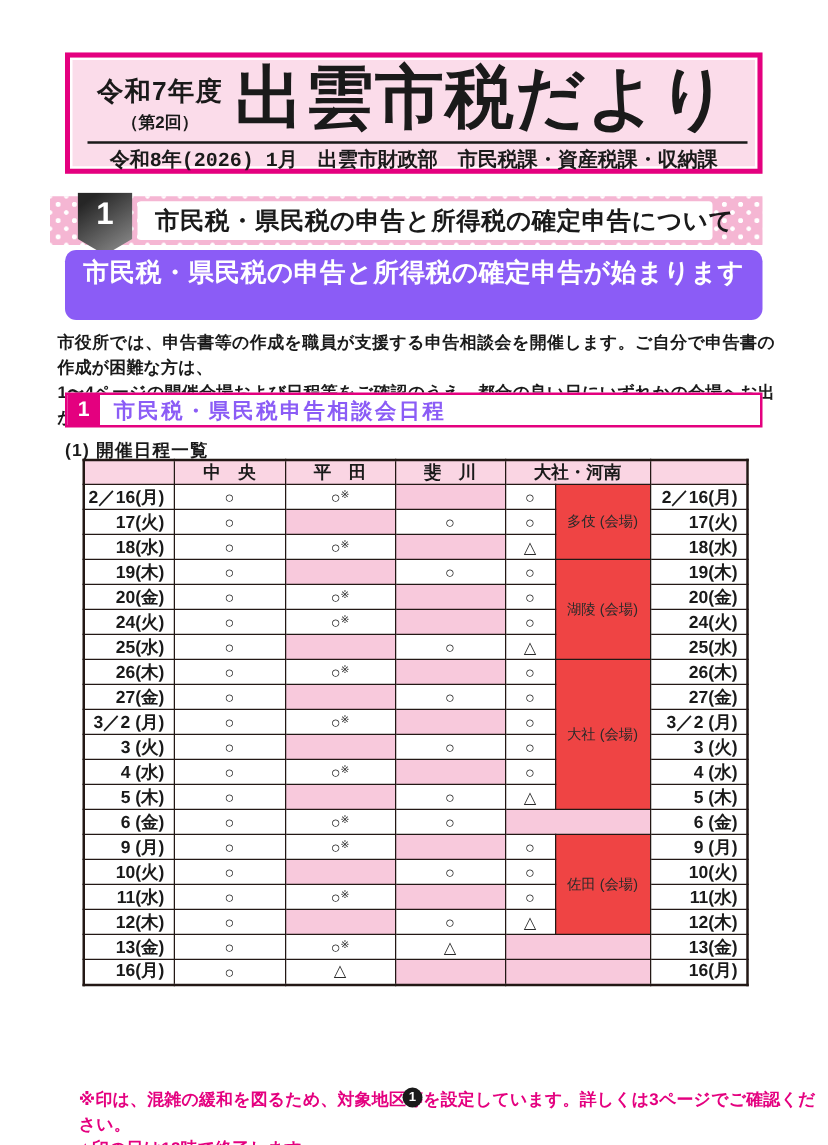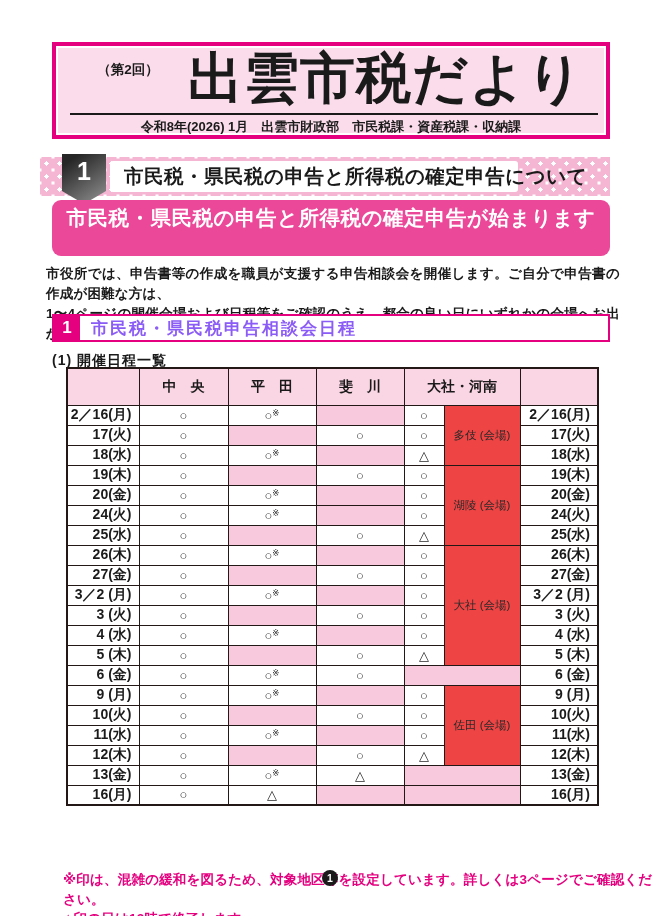--- a/index.html
+++ b/index.html
@@ -9,39 +9,39 @@
 
   
   .masthead { position:absolute; left:52px; top:42px; width:558px; height:97px;
     background:#fbdcea; border:4px solid #e4007f; box-shadow: inset 0 0 0 2px #ffffff; }
   .mast-year { position:absolute; left:16px; top:13px; width:112px; text-align:center; }
   .mast-year .fy { font-size:21px; font-weight:900; letter-spacing:1px; }
   .mast-year .issue { font-size:13.5px; font-weight:700; margin-top:2px; }
   .mast-title { position:absolute; left:112px; top:-2px; width:436px; height:68px;
     font-size:55px; font-weight:900; line-height:68px; white-space:nowrap; letter-spacing:1px; text-align:center; }
   .mast-rule { position:absolute; left:14px; right:8px; top:67px; border-top:2px solid #1a1a1a; }
-  .mast-sub { position:absolute; left:0; right:0; top:72px; text-align:center; font-size:13px; font-weight:700; }
+  .mast-sub { position:absolute; left:0; right:0; top:72px; text-align:center; font-size:16px; font-weight:700;font-family:Liberation Mono, monospace; }
 
   
   .banner { position:absolute; left:40px; top:157px; width:570px; height:39px;
     background-color:#f5b6d3;
     background-image: radial-gradient(#ffffff 22%, rgba(255,255,255,0) 24%),
                       radial-gradient(#ffffff 18%, rgba(255,255,255,0) 20%);
     background-size:13px 13px; background-position:0 0, 6.5px 6.5px; }
-  .banner-box { position:absolute; left:70px; top:4px; width:408px; height:31px; background:#ffffff;
+  .banner-box { position:absolute; left:70px; top:4px; width:460px; height:31px; background:#ffffff;
     border-radius:3px; display:flex; align-items:center; padding-left:14px;
     font-size:19.5px; font-weight:800; letter-spacing:0.5px; white-space:nowrap; }
   .banner-badge { position:absolute; left:22px; top:-3px; width:44px; height:50px;
     background:linear-gradient(145deg,#262626 15%, #8d8d8d 95%);
     clip-path:polygon(0 0, 100% 0, 100% 74%, 50% 100%, 0 74%);
     display:flex; justify-content:center; color:#fff; font-size:25px; font-weight:900; padding-top:3px;
     filter:drop-shadow(0 0 1px #ffffff); }
 
   
-  .announce { position:absolute; left:52px; top:200px; width:558px; height:56px; background:#ec4899;
+  .announce { position:absolute; left:52px; top:200px; width:558px; height:56px; background:#8b5cf6;
     border-radius:9px; color:#ffffff; text-align:center; }
   .announce .l1 { font-size:20.5px; font-weight:800; letter-spacing:0.5px; margin-top:4px; white-space:nowrap; }
   .announce .l2 { font-size:19px; font-weight:800; margin-top:1px; white-space:nowrap; }
   .announce .kara { font-size:14px; font-weight:400; margin:0 7px; }
 
   
   .intro { position:absolute; left:46px; top:264px; width:574px; font-size:13.5px; font-weight:700;
     line-height:20px; letter-spacing:0.2px; text-align:justify; }
 
   
@@ -51,21 +51,21 @@
     display:flex; align-items:center; justify-content:center; }
   .subbar-title { color:#8b5cf6; font-size:17px; font-weight:800; letter-spacing:2px;
     display:flex; align-items:center; padding-left:11px; white-space:nowrap; }
 
   .list-title { position:absolute; left:52px; top:352px; font-size:14px; font-weight:800; letter-spacing:1px; }
 
   
   .tbl-wrap { position:absolute; left:66px; top:367px; }
   table.sched { border-collapse:collapse; table-layout:fixed; border:2px solid #231815; }
   table.sched th, table.sched td { border:1px solid #231815; overflow:hidden; }
-  table.sched th { height:37px; background:#fad5e3; font-size:14px; font-weight:800; }
+  table.sched th { height:19px; background:#fad5e3; font-size:14px; font-weight:800; }
   td.date { height:20px; font-size:14px; font-weight:800; text-align:right; padding-right:7px; white-space:nowrap; }
   td.mark { height:20px; font-size:13px; text-align:center; color:#2a2a2a; }
   td.mark sup { font-size:8.5px; vertical-align:4px; }
   td.pink { background:#f8c9dc; }
   td.tmark { border-right:1px dashed #3a3a3a; }
   td.venue { border-left:1px dashed #3a3a3a; font-size:11.5px; text-align:center; color:#2a2a2a;
     background:#ef4444; white-space:nowrap; }
 
   
   .notes { position:absolute; left:63px; top:828px; color:#e4007f; font-size:13.5px; font-weight:700;
@@ -74,20 +74,21 @@
     background:#1a1a1a; color:#ffffff; font-size:10.5px; font-weight:700;
     display:flex; align-items:center; justify-content:center; }
 </style>
 </head>
 <body>
 
 <div id="page">
 
   <div class="masthead">
     <div class="mast-year">
+      <div class="fy">令和7年度</div>
       <div class="issue">（第2回）</div>
     </div>
     <div class="mast-title">出雲市税だより</div>
     <div class="mast-rule"></div>
     <div class="mast-sub">令和8年(2026) 1月　出雲市財政部　市民税課・資産税課・収納課</div>
   </div>
 
   <div class="banner">
     <div class="banner-badge">1</div>
     <div class="banner-box">市民税・県民税の申告と所得税の確定申告について</div>

